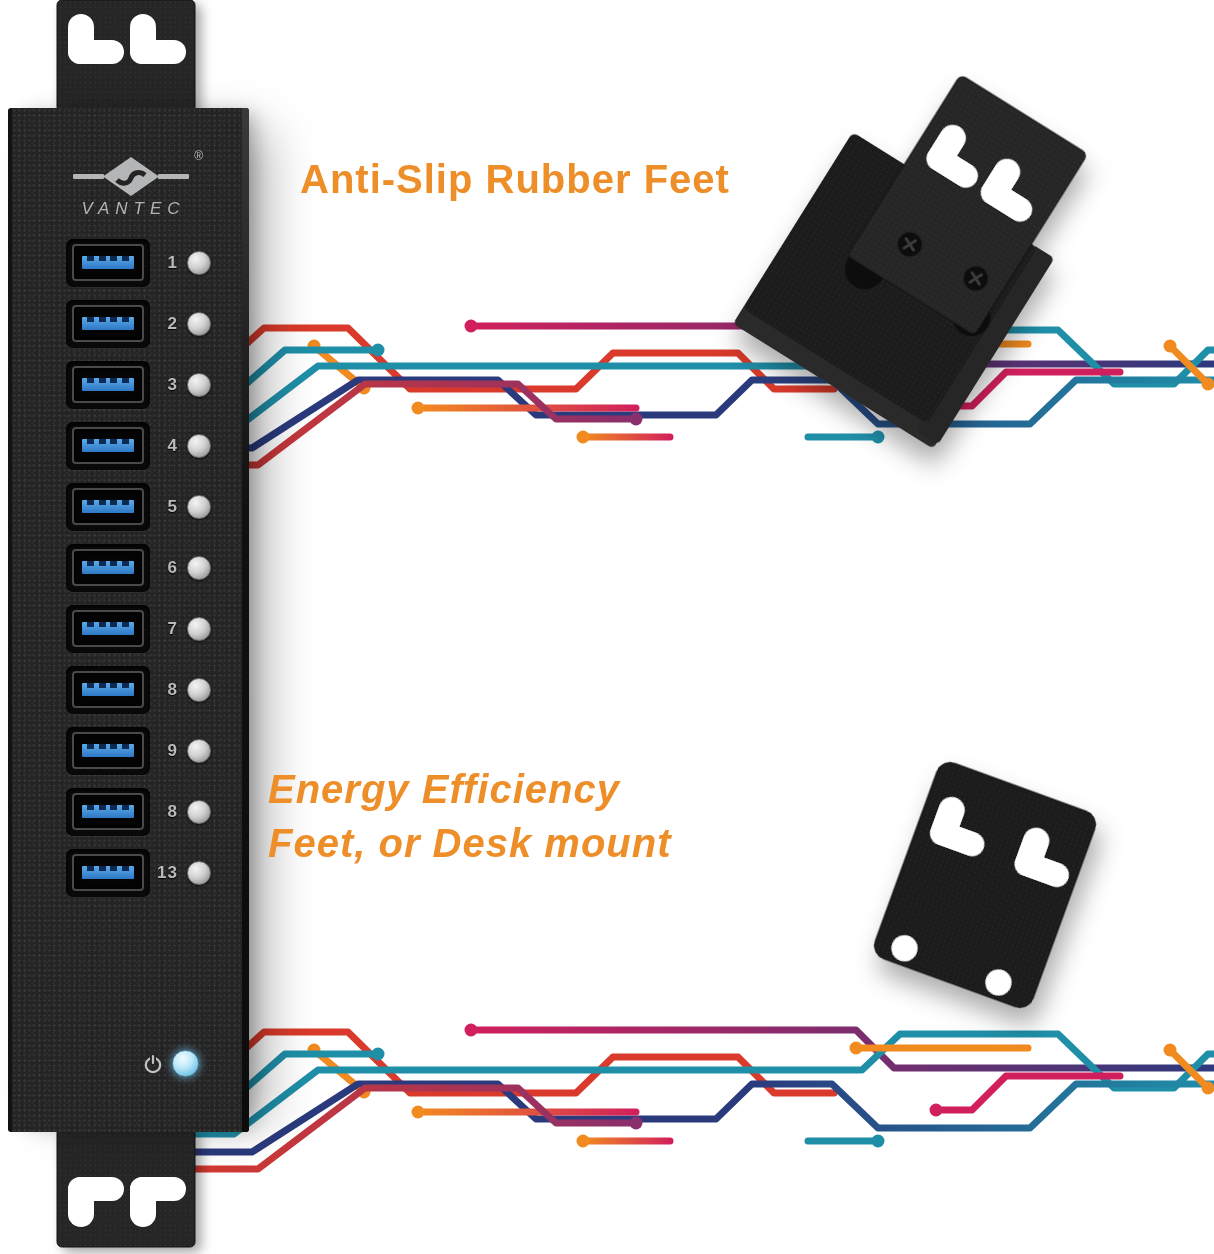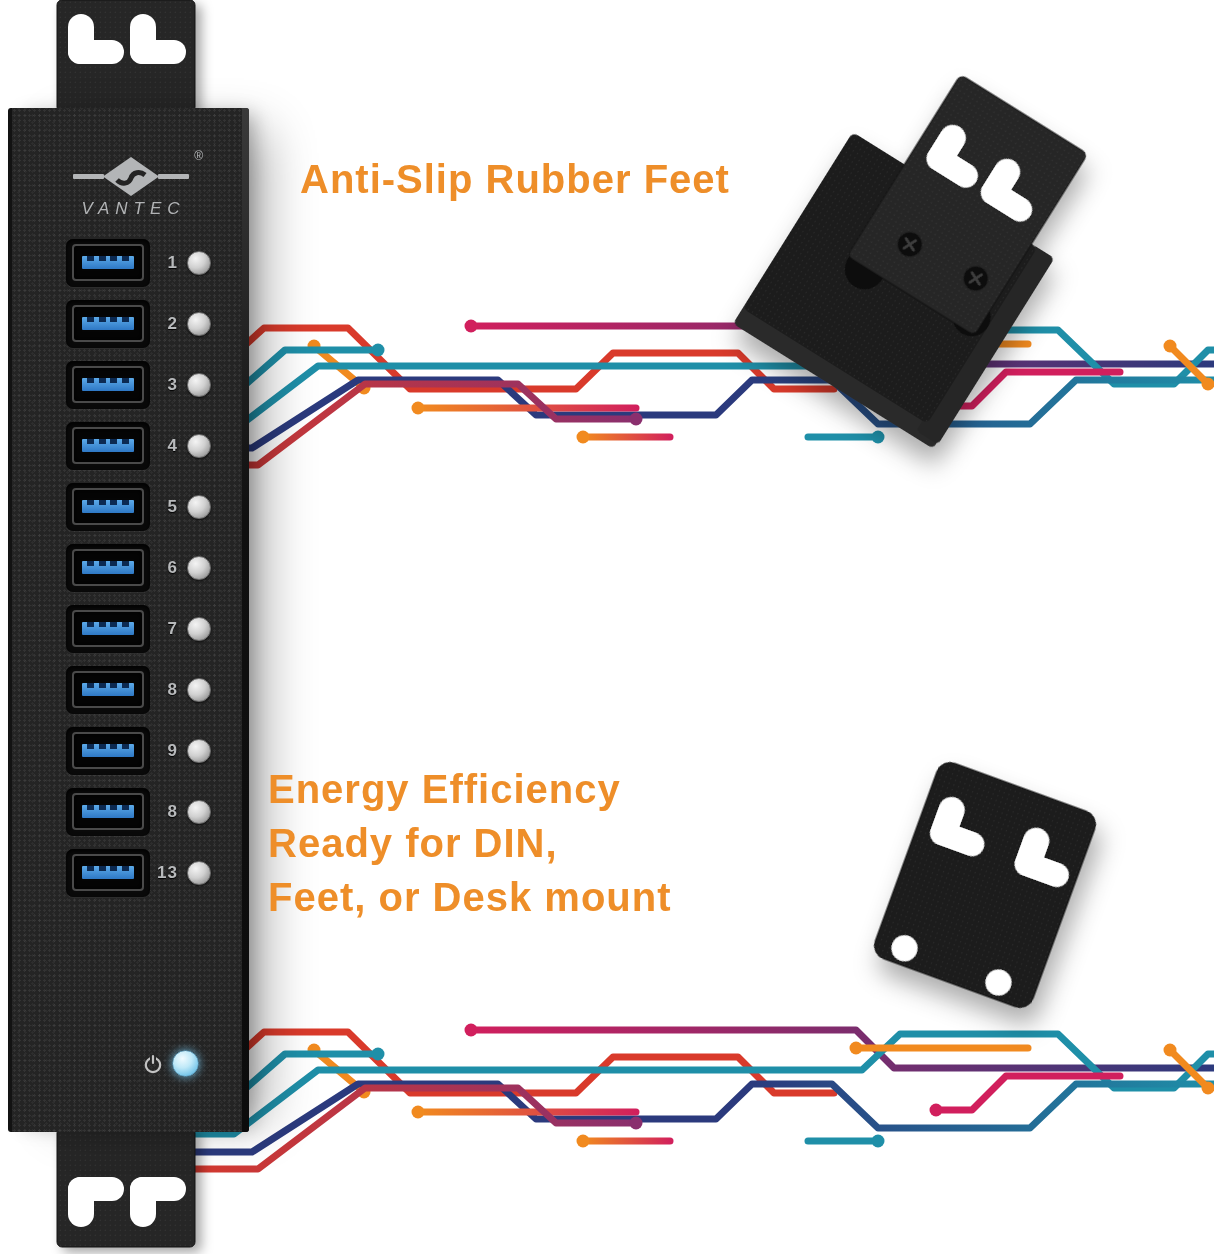--- a/index.html
+++ b/index.html
@@ -41,21 +41,21 @@
   .led{width:22px;height:22px;border-radius:50%;margin-left:9px;flex:0 0 auto;
     background:radial-gradient(circle at 35% 30%, #f4f4f4, #d0d0d0 45%, #9a9a9a 80%, #828282);
     border:1px solid #6e6e6e;box-shadow:0 1px 2px rgba(0,0,0,.6);}
   .power-row{position:absolute;top:942px;left:0;width:100%;display:flex;align-items:center;padding-left:130px;box-sizing:border-box;}
   .power-led{width:25px;height:25px;border-radius:50%;margin-left:8px;
     background:radial-gradient(circle at 38% 30%, #f0fbff, #bfe9f8 40%, #7cc8ea 72%, #4da3d4);
     border:1px solid #59racc;border:1px solid #5a96b4;box-shadow:0 0 10px rgba(120,200,240,.85);}
   
   .caption{position:absolute;z-index:3;color:#ee8e29;font-weight:bold;letter-spacing:1px;}
   .caption-top{left:300px;top:157px;width:545px;font-size:40px;line-height:44px;}
-  .caption-mid{left:268px;top:762px;width:584px;font-size:40px;line-height:54px;}
+  .caption-mid{left:268px;top:762px;width:584px;font-size:40px;line-height:54px;font-style:italic;}
 </style>
 </head>
 <body>
 
 <div class="canvas">
 
   <svg class="art" width="1214" height="1254" viewBox="0 0 1214 1254">
     <defs>
       <linearGradient id="gCN" gradientUnits="userSpaceOnUse" x1="300" y1="0" x2="1052" y2="0">
         <stop offset="0" stop-color="#d11f5d"></stop>
@@ -350,17 +350,16 @@
         <rect x="8" y="1" width="6" height="8" fill="#242424"></rect>
         <line x1="11" y1="3" x2="11" y2="10" stroke="#c2c2c2" stroke-width="2.2" stroke-linecap="round"></line>
       </svg>
       <div class="power-led"></div>
     </div>
   </div>
 
   <div class="caption caption-top">Anti-Slip Rubber Feet</div>
   <div class="caption caption-mid">
     <div>Energy Efficiency</div>
-    <div>Ready for DIN,</div>
     <div>Feet, or Desk mount</div>
   </div>
 
 </div>
 
 </body></html>

